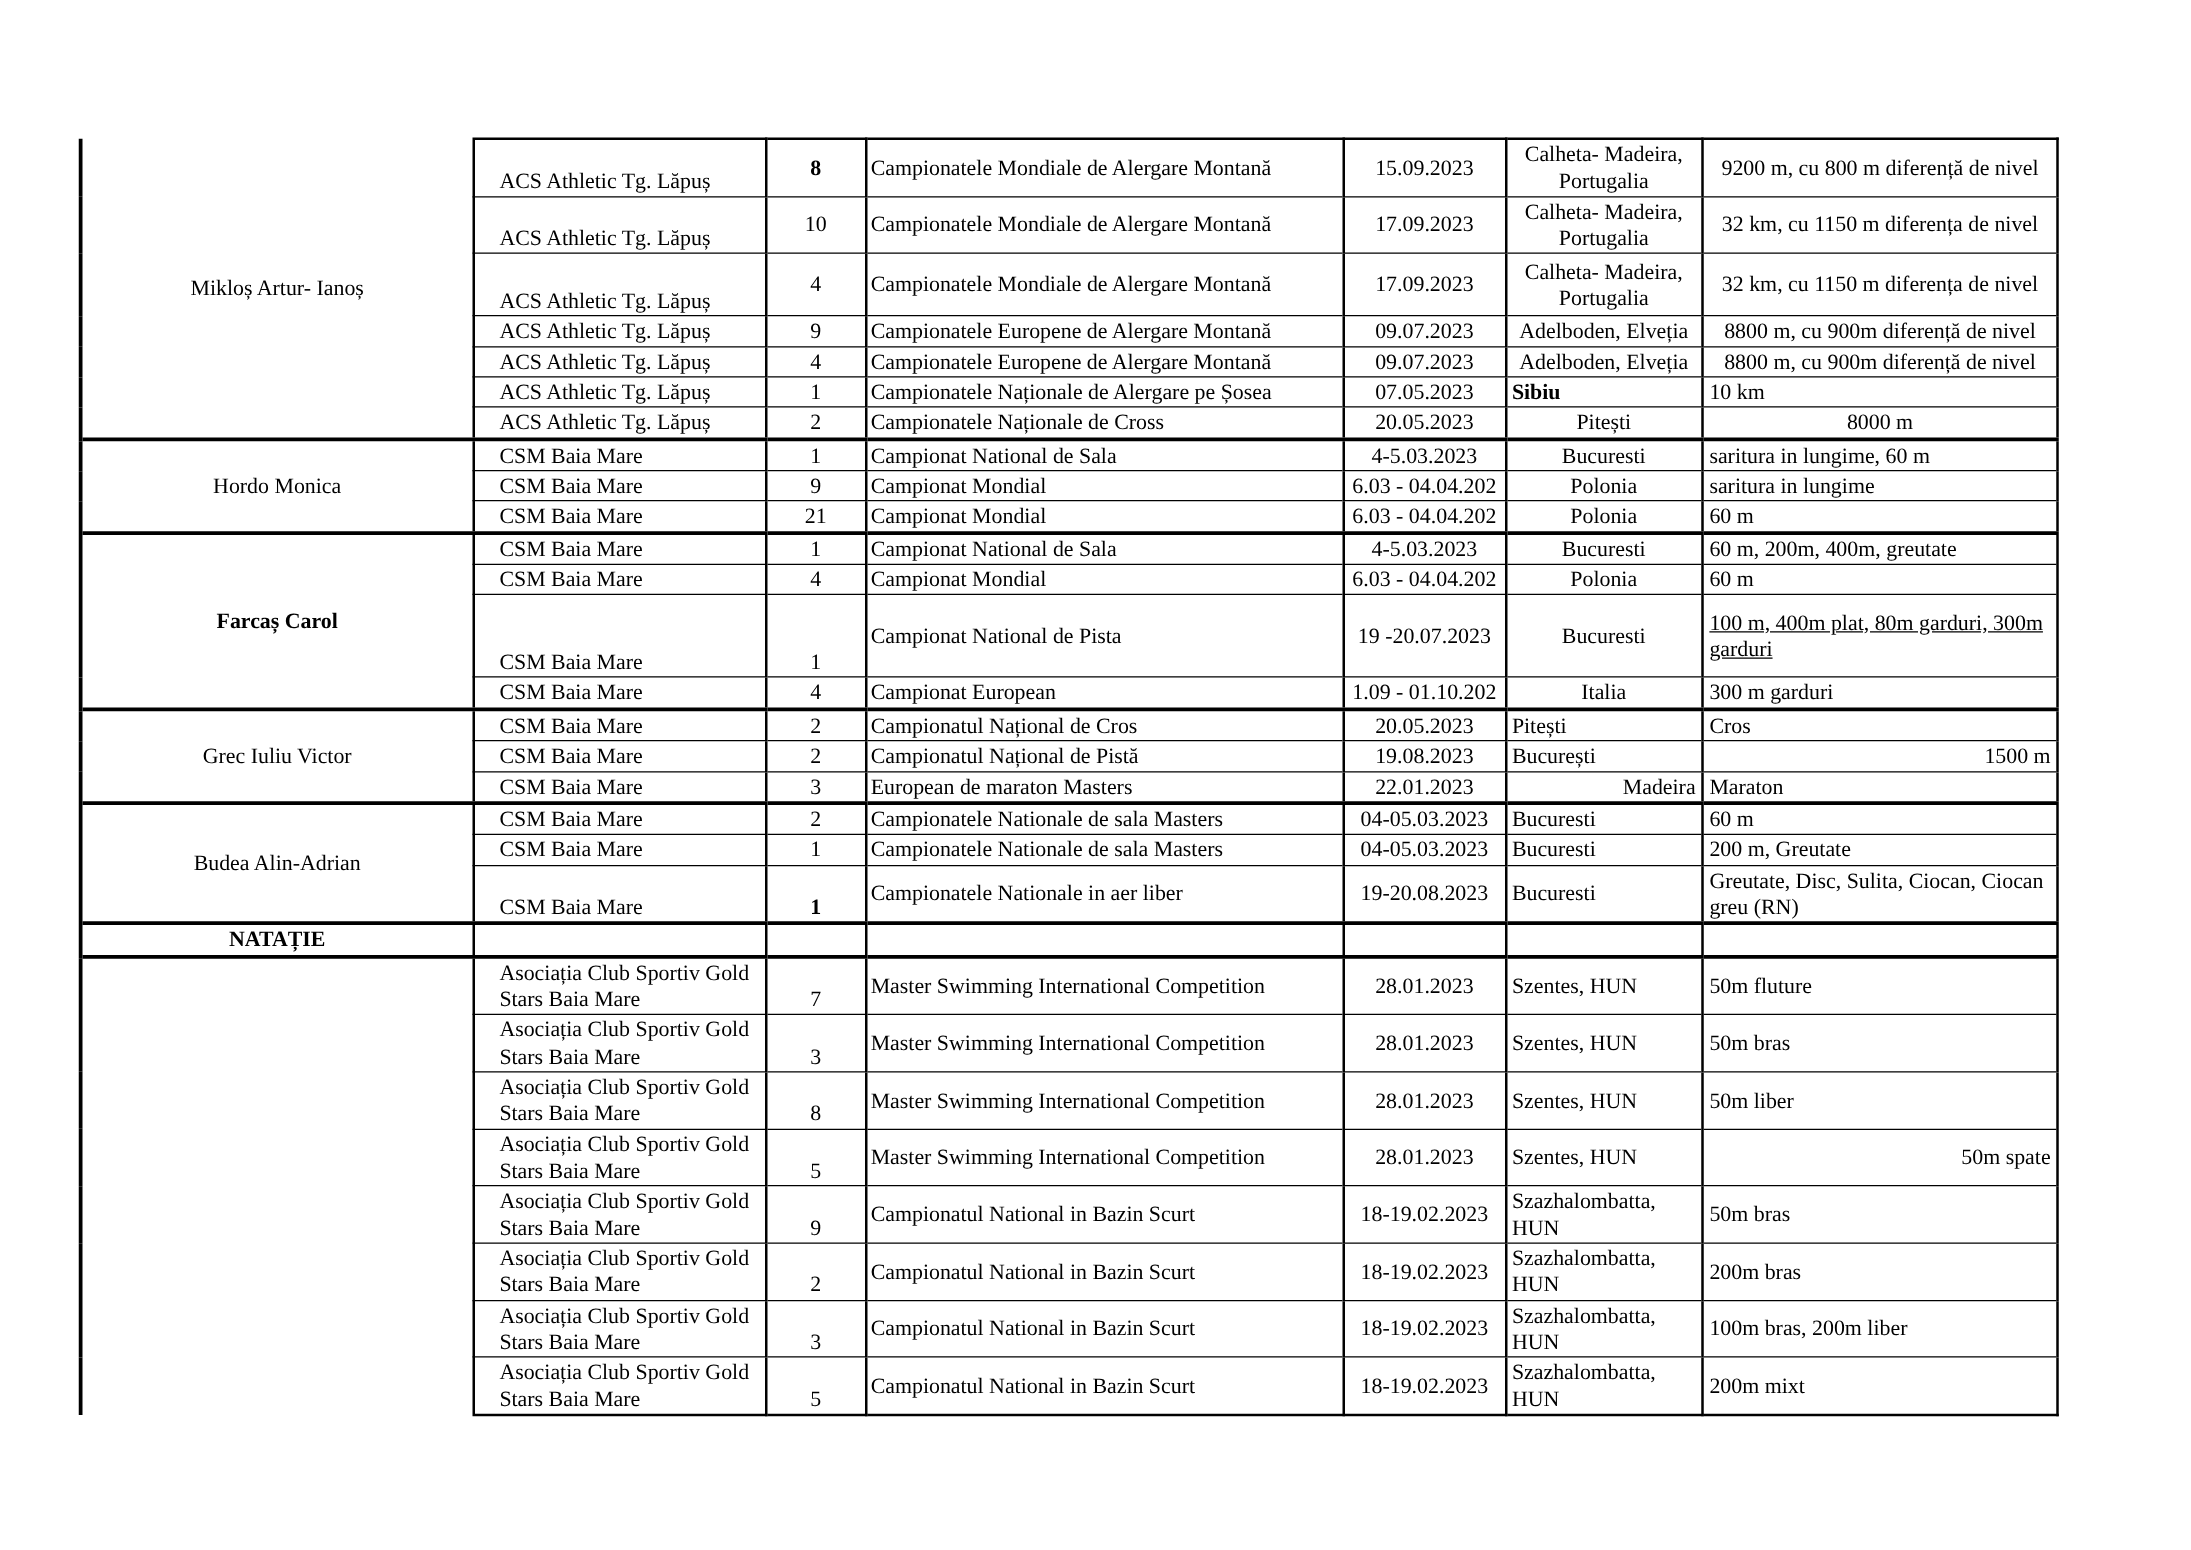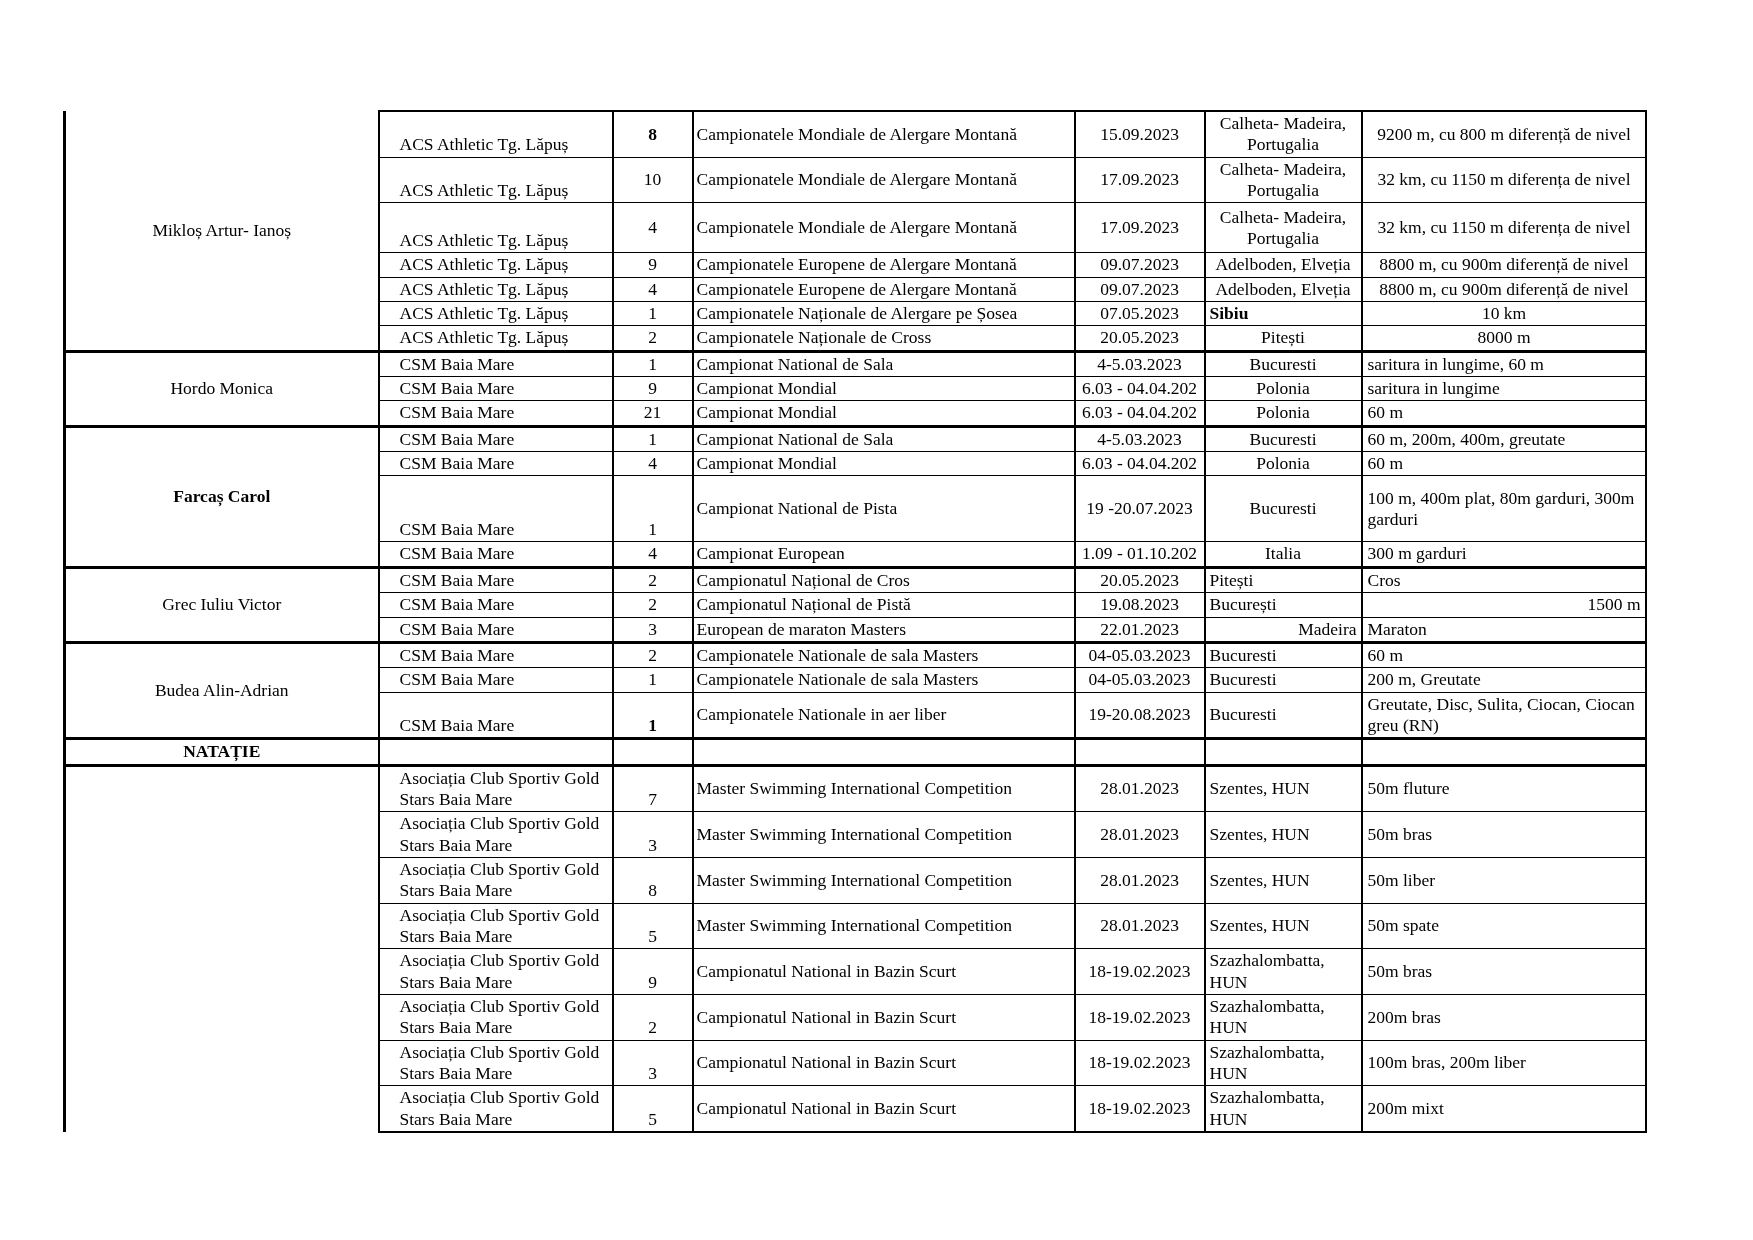--- a/index.html
+++ b/index.html
@@ -103,21 +103,21 @@
           <td class="date">09.07.2023</td>
           <td class="location" style="text-align: center;">Adelboden, Elveția</td>
           <td class="event" style="text-align: center;">8800 m, cu 900m diferență de nivel</td>
         </tr>
         <tr style="height: 23px;">
           <td class="club">ACS Athletic Tg. Lăpuș</td>
           <td class="place">1</td>
           <td class="competition">Campionatele Naționale de Alergare pe Șosea</td>
           <td class="date">07.05.2023</td>
           <td class="location" style="text-align: left; font-weight: bold;">Sibiu</td>
-          <td class="event" style="text-align: center;">10 km</td>
+          <td class="event" style="text-align: left;">10 km</td>
         </tr>
         <tr style="height: 23px;">
           <td class="club">ACS Athletic Tg. Lăpuș</td>
           <td class="place">2</td>
           <td class="competition">Campionatele Naționale de Cross</td>
           <td class="date">20.05.2023</td>
           <td class="location" style="text-align: center;">Pitești</td>
           <td class="event" style="text-align: center;">8000 m</td>
         </tr>
         <tr class="sec-top" style="height: 23px;">
@@ -161,21 +161,21 @@
           <td class="date">6.03 - 04.04.202</td>
           <td class="location" style="text-align: center;">Polonia</td>
           <td class="event" style="text-align: left;">60 m</td>
         </tr>
         <tr style="height: 66px;">
           <td class="club">CSM Baia Mare</td>
           <td class="place" style="vertical-align: bottom;">1</td>
           <td class="competition">Campionat National de Pista</td>
           <td class="date">19 -20.07.2023</td>
           <td class="location" style="text-align: center;">Bucuresti</td>
-          <td class="event" style="text-align: left;">100 m, 400m plat, 80m garduri, 300m garduri</td>
+          <td class="event" style="text-align: left; text-decoration: underline;">100 m, 400m plat, 80m garduri, 300m garduri</td>
         </tr>
         <tr style="height: 23px;">
           <td class="club">CSM Baia Mare</td>
           <td class="place">4</td>
           <td class="competition">Campionat European</td>
           <td class="date">1.09 - 01.10.202</td>
           <td class="location" style="text-align: center;">Italia</td>
           <td class="event" style="text-align: left;">300 m garduri</td>
         </tr>
         <tr class="sec-top" style="height: 23px;">
@@ -261,21 +261,21 @@
           <td class="date">28.01.2023</td>
           <td class="location" style="text-align: left;">Szentes, HUN</td>
           <td class="event" style="text-align: left;">50m liber</td>
         </tr>
         <tr style="height: 45px;">
           <td class="club">Asociația Club Sportiv Gold Stars Baia Mare</td>
           <td class="place" style="vertical-align: bottom;">5</td>
           <td class="competition">Master Swimming International Competition</td>
           <td class="date">28.01.2023</td>
           <td class="location" style="text-align: left;">Szentes, HUN</td>
-          <td class="event" style="text-align: left;">50m spate</td>
+          <td class="event" style="text-align: right;">50m spate</td>
         </tr>
         <tr style="height: 45px;">
           <td class="club">Asociația Club Sportiv Gold Stars Baia Mare</td>
           <td class="place" style="vertical-align: bottom;">9</td>
           <td class="competition">Campionatul National in Bazin Scurt</td>
           <td class="date">18-19.02.2023</td>
           <td class="location" style="text-align: left;">Szazhalombatta, HUN</td>
           <td class="event" style="text-align: left;">50m bras</td>
         </tr>
         <tr style="height: 45px;">

